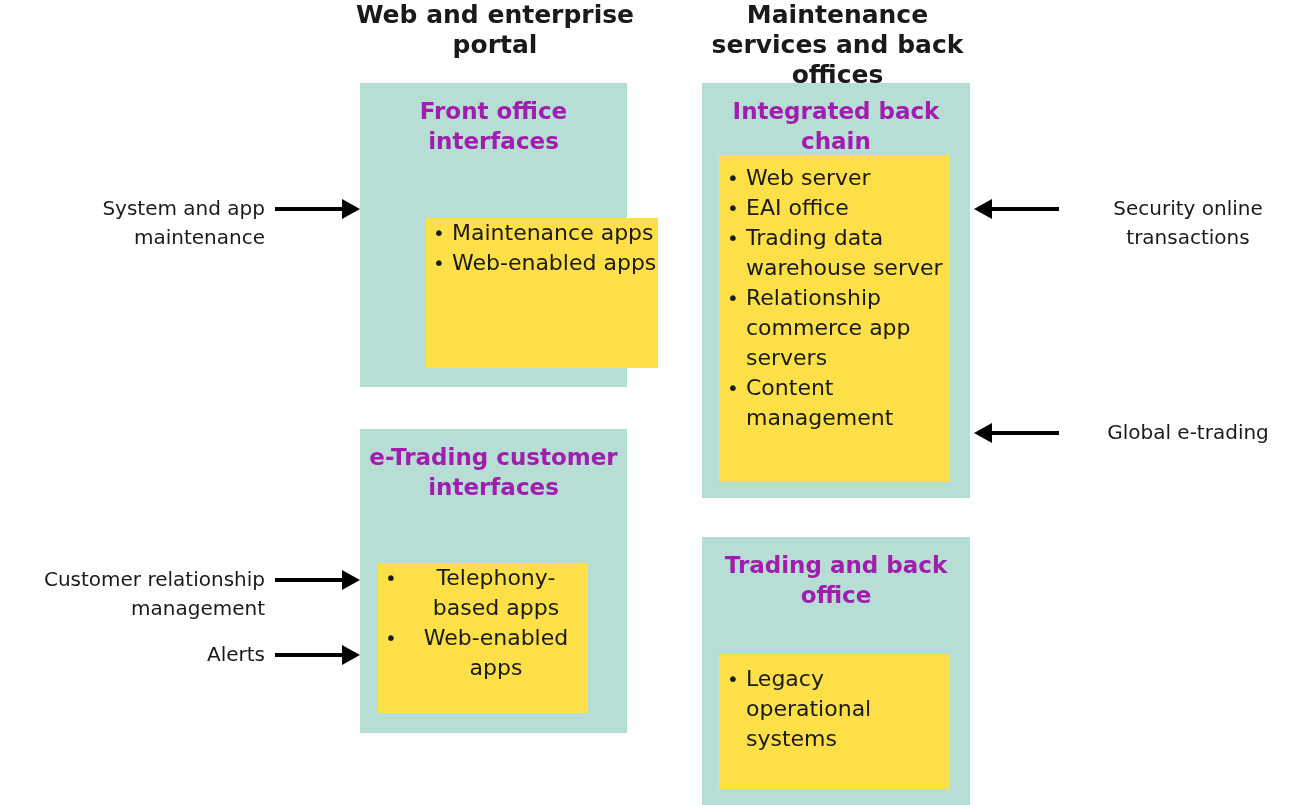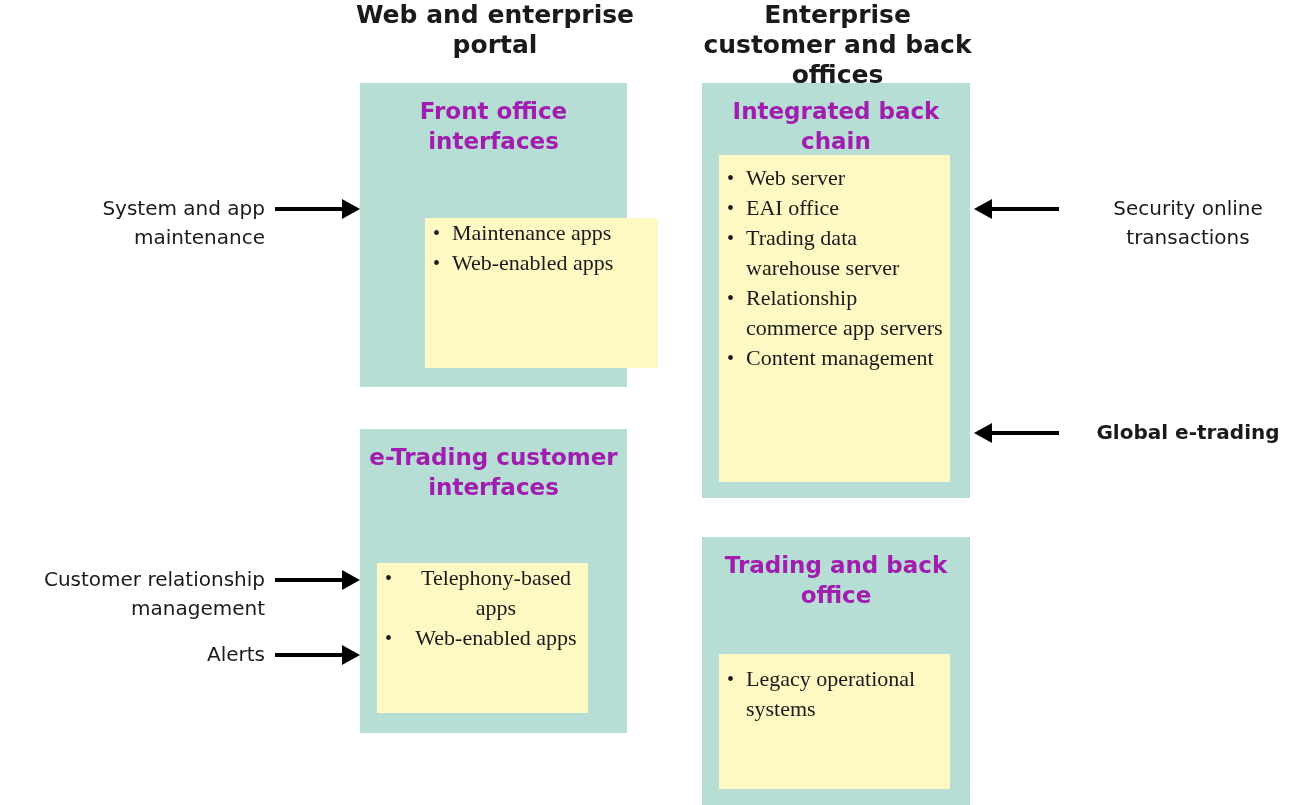--- a/index.html
+++ b/index.html
@@ -42,23 +42,22 @@
     font-size: 23px;
     line-height: 30px;
     text-align: center;
     color: #a21caf;
     padding-top: 13px;
   }
 
   
   .inner {
     position: absolute;
-    background: #fef9c3;
+    background: #fde047;
     box-sizing: border-box;
-    font-family: Liberation Serif, serif;
   }
   .inner ul {
     margin: 0;
     padding: 0;
     list-style: none;
   }
   .inner li {
     position: relative;
     font-size: 22px;
     line-height: 30px;
@@ -109,21 +108,21 @@
     border-right: 18px solid #000000;
   }
 </style>
 </head>
 <body>
 
 <div id="canvas">
 
   <div id="heading-left" class="col-heading">Web and enterprise portal</div>
 
-  <div id="heading-right" class="col-heading">Enterprise customer and back offices</div>
+  <div id="heading-right" class="col-heading">Maintenance services and back offices</div>
 
   <div class="panel" style="left:360px; top:83px; width:267px; height:304px;">
     <div class="panel-title">Front office interfaces</div>
   </div>
   <div class="inner" style="left:377px; top:218px; width:233px; height:150px;margin-left:48px;">
     <ul>
       <li>Maintenance apps</li>
       <li>Web-enabled apps</li>
     </ul>
   </div>
@@ -173,18 +172,18 @@
   <div class="anno right-side" style="left:60px; top:640px; width:205px;">Alerts</div>
   <div class="arrow to-right" style="left:275px; top:653px; width:68px;">
     <span class="head"></span>
   </div>
 
   <div class="anno left-side" style="left:1077px; top:194px; width:222px;">Security online transactions</div>
   <div class="arrow to-left" style="left:991px; top:207px; width:68px;">
     <span class="head"></span>
   </div>
 
-  <div class="anno left-side" style="left:1077px; top:418px; width:222px;font-weight:bold;">Global e-trading</div>
+  <div class="anno left-side" style="left:1077px; top:418px; width:222px;">Global e-trading</div>
   <div class="arrow to-left" style="left:991px; top:431px; width:68px;">
     <span class="head"></span>
   </div>
 
 </div>
 
 </body></html>

